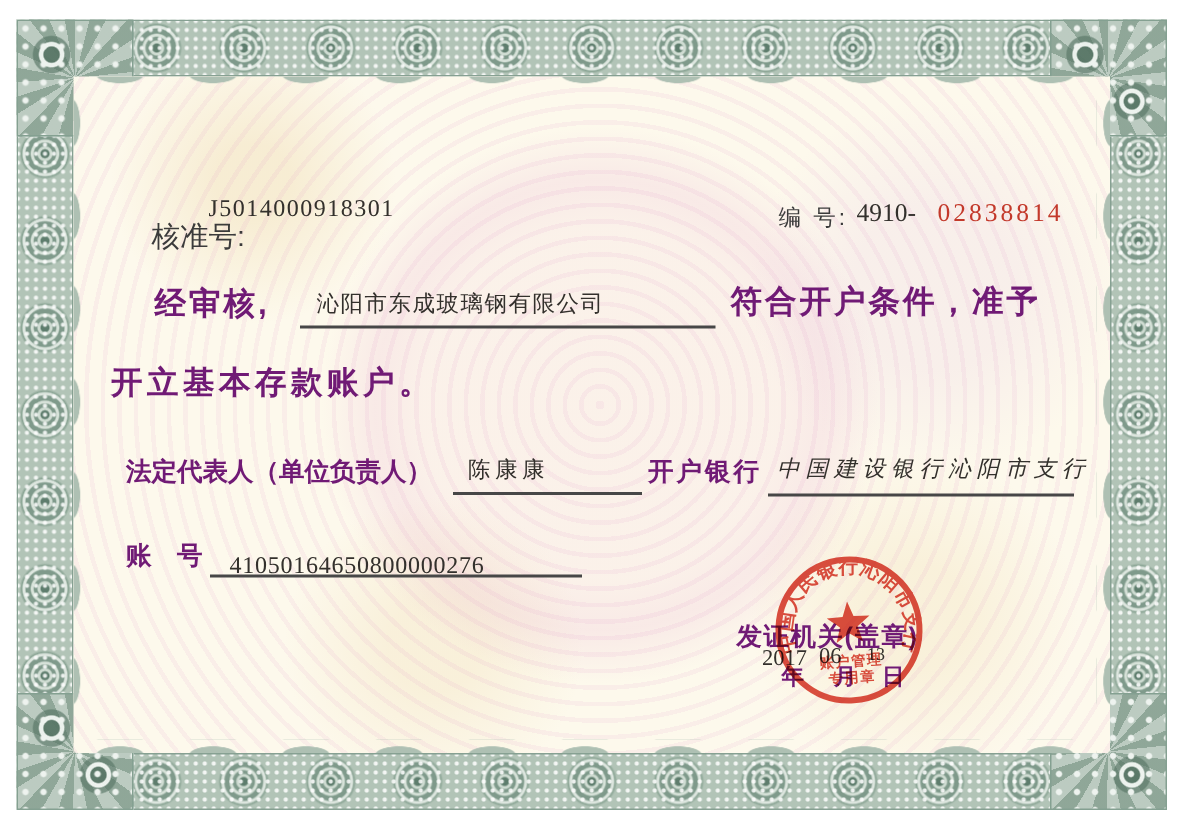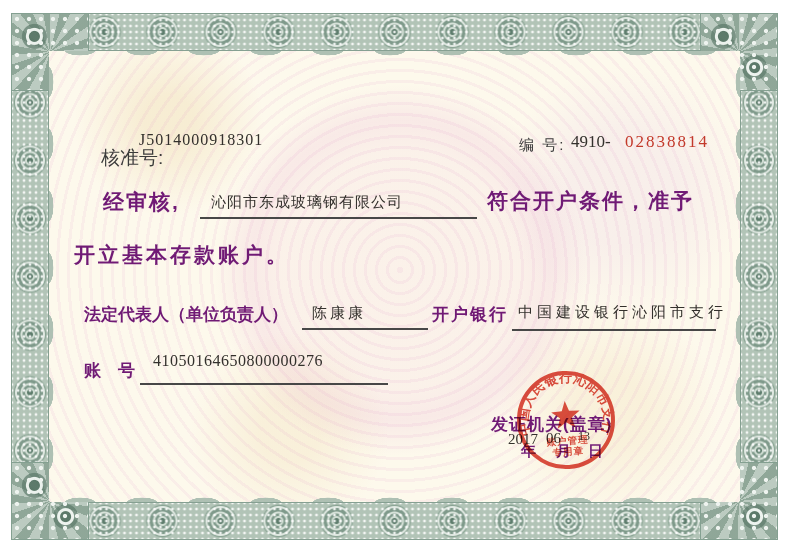--- a/index.html
+++ b/index.html
@@ -111,25 +111,25 @@
   <div class="u-box" style="left:200px;top:190px;width:277px;height:27px;"></div>
   <div class="t sans-b" style="left:487px;top:187px;font-size:21px;letter-spacing:2px;">符合开户条件，准予</div>
   <div class="t serif" style="left:211px;top:193px;font-size:15px;letter-spacing:1px;">沁阳市东成玻璃钢有限公司</div>
   <div class="t sans-b" style="left:74px;top:241px;font-size:21px;letter-spacing:3px;">开立基本存款账户。</div>
 
   <div class="t sans-b" style="left:84px;top:303px;font-size:17px;">法定代表人（单位负责人）</div>
   <div class="u-box" style="left:302px;top:302px;width:126px;height:26px;"></div>
   <div class="t serif" style="left:312px;top:304px;font-size:15px;letter-spacing:3px;">陈康康</div>
   <div class="t sans-b" style="left:432px;top:303px;font-size:17px;letter-spacing:2px;">开户银行</div>
   <div class="u-box" style="left:512px;top:300px;width:204px;height:29px;"></div>
-  <div class="t serif" style="left:518px;top:303px;font-size:15px;letter-spacing:4px;">中国建设银行沁阳市支行</div>
+  <div class="t serif" style="left:518px;top:303px;font-size:15px;letter-spacing:4px;font-style:italic;">中国建设银行沁阳市支行</div>
 
   <div class="t sans-b" style="left:84px;top:359px;font-size:17px;">账　号</div>
   <div class="u-box" style="left:140px;top:356px;width:248px;height:27px;"></div>
-  <div class="t serif" style="left:153px;top:352px;font-size:16px;letter-spacing:0.5px;">41050164650800000276</div>
+  <div class="t serif" style="left:153px;top:369px;font-size:16px;letter-spacing:0.5px;">41050164650800000276</div>
 
   <div class="t sans-b" style="left:491px;top:413px;font-size:17px;letter-spacing:1px;">发证机关(盖章)</div>
   <div class="t" style="left:485px;top:425px;width:140px;height:38px;">
     <span class="t serif" style="left:4px;top:6px;font-size:15px;margin-left:19px;">2017</span>
     <span class="t sans-b" style="left:36px;top:17px;font-size:15px;">年</span>
     <span class="t serif" style="left:61px;top:5px;font-size:15px;">06</span>
     <span class="t sans-b" style="left:71px;top:17px;font-size:15px;">月</span>
     <span class="t serif" style="left:93px;top:4px;font-size:12px;">13</span>
     <span class="t sans-b" style="left:103px;top:17px;font-size:15px;">日</span>
   </div>

